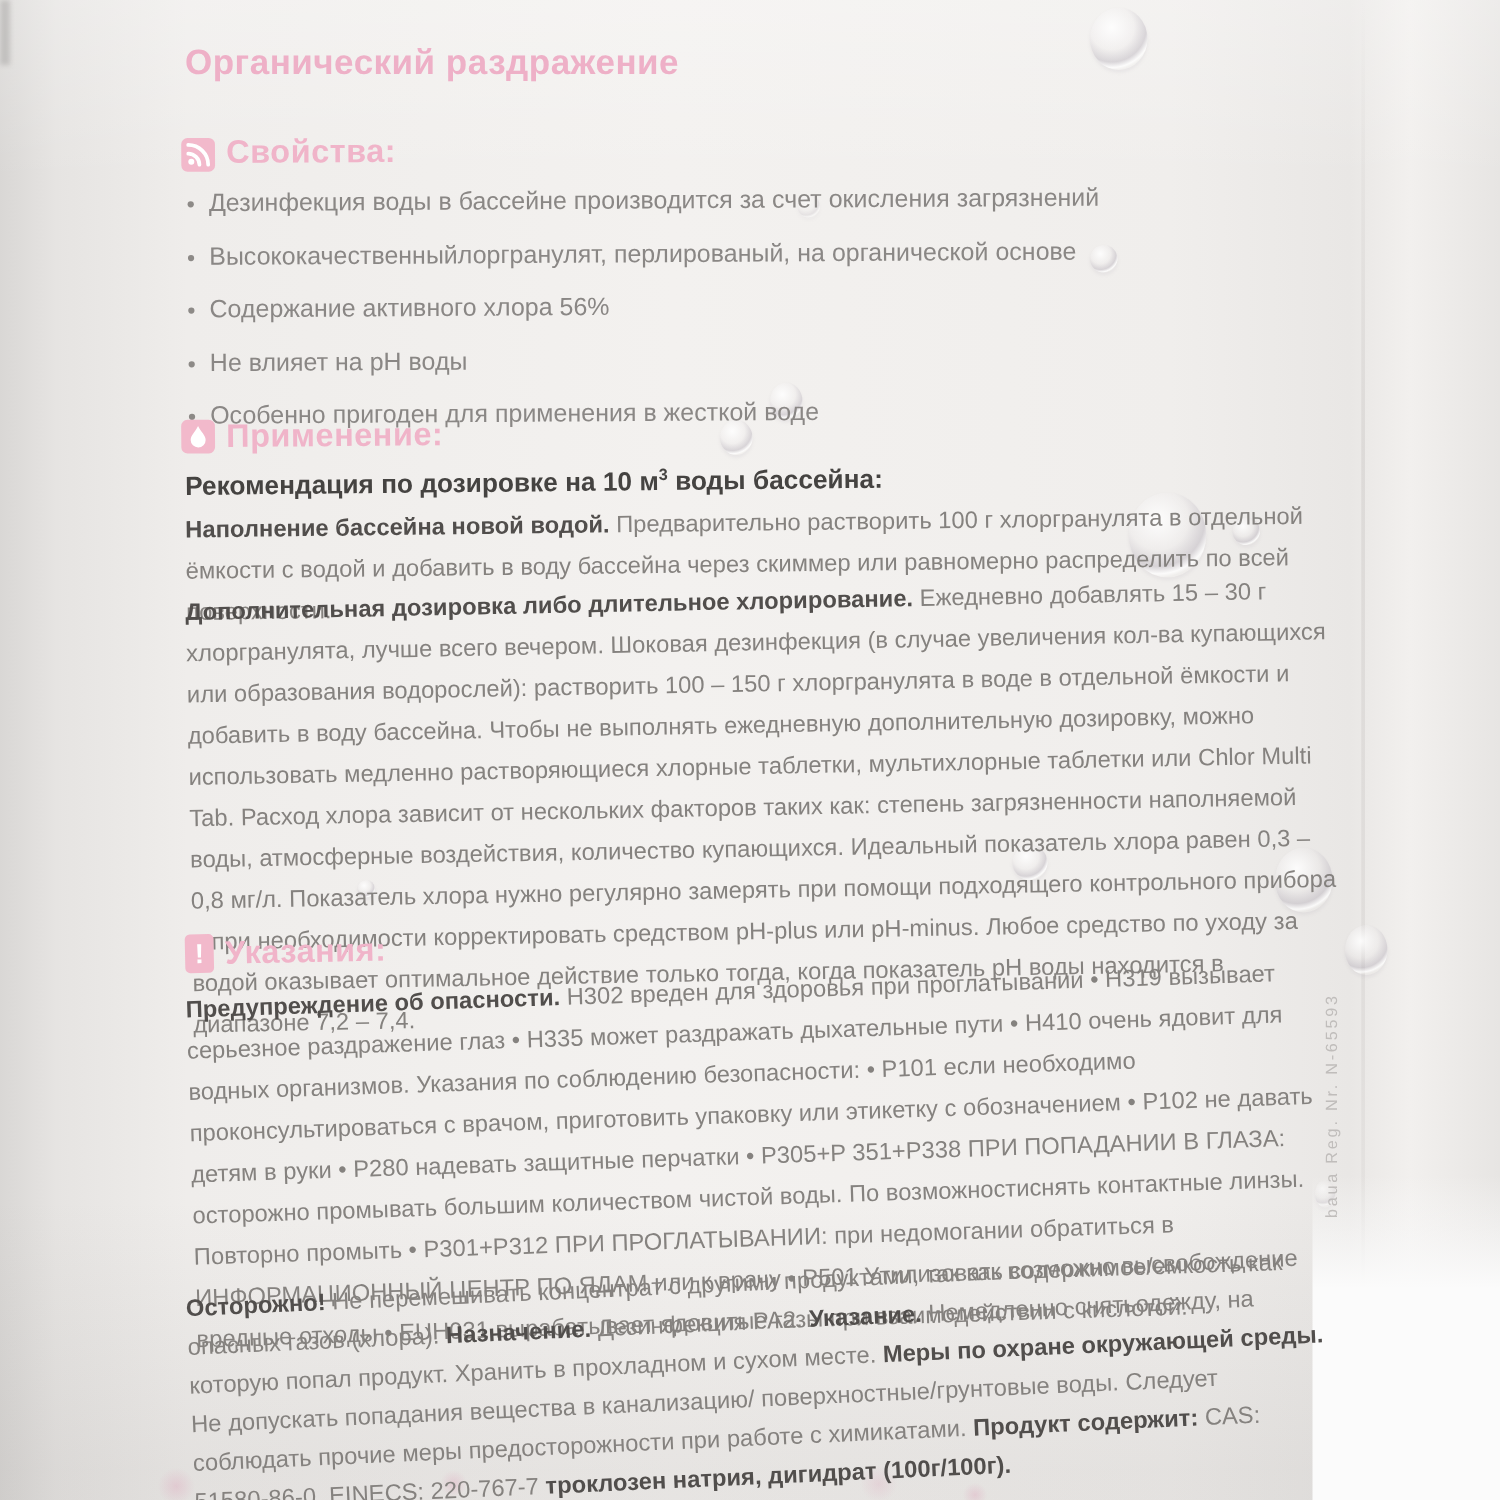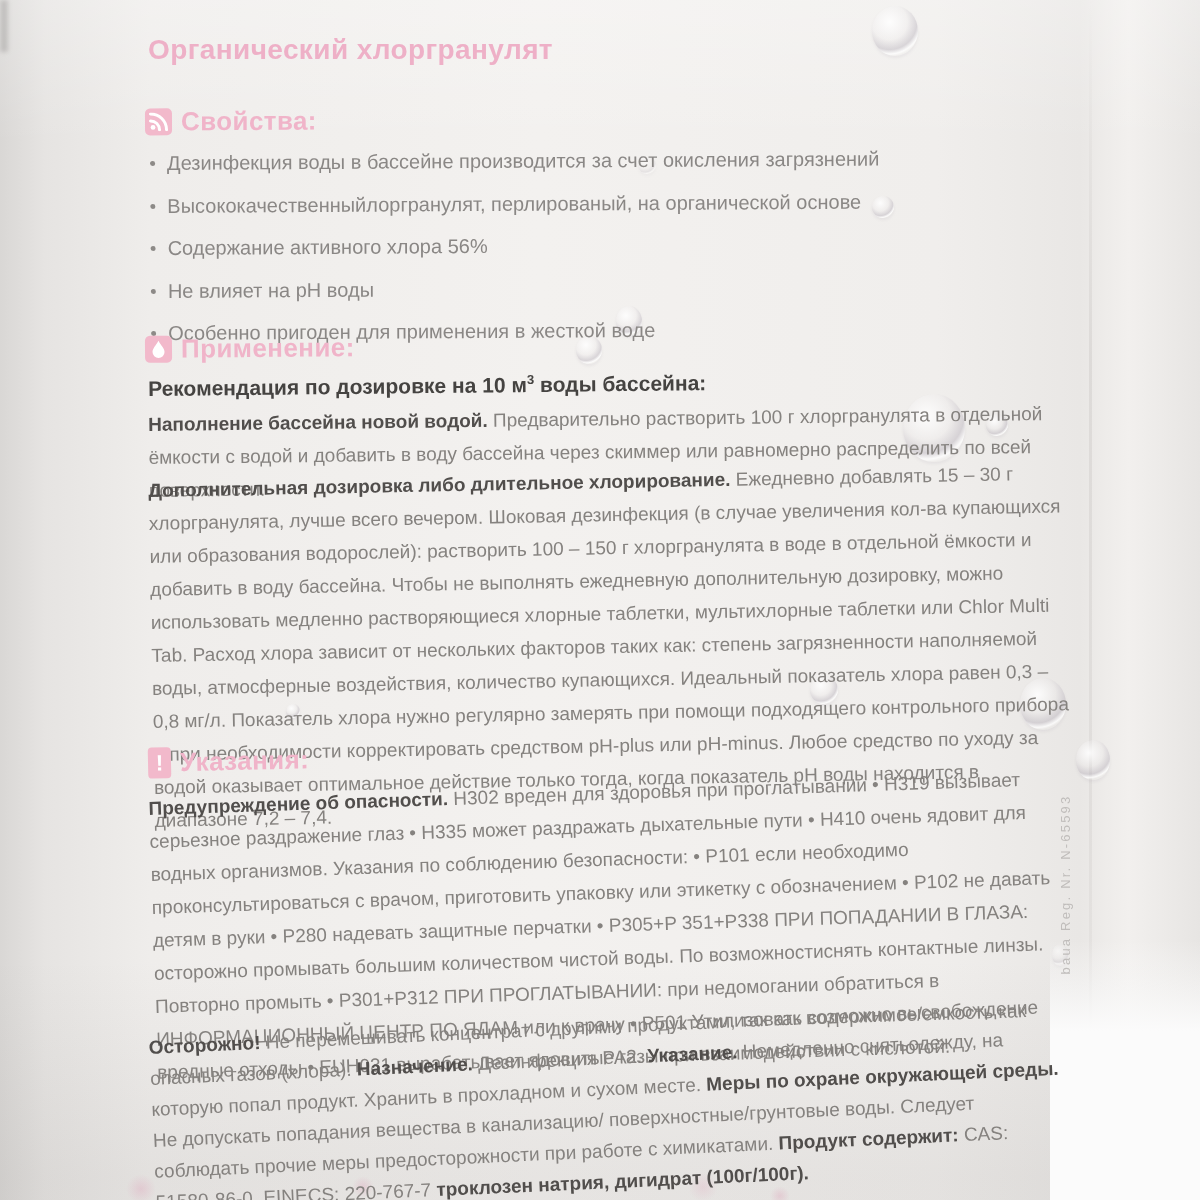--- a/index.html
+++ b/index.html
@@ -21,21 +21,21 @@
   .title{
     position:absolute;left:148px;top:34px;margin:0;
     font-size:28px;font-weight:700;letter-spacing:.4px;color:#eeb0c7;
   }
   .section-heading{position:absolute;display:flex;align-items:center;gap:9px;}
   .section-heading .htext{font-size:26px;font-weight:700;letter-spacing:.4px;color:#f0b4c9;}
   .icon-box{width:27px;height:27px;border-radius:5px;background:#f2b9cb;display:flex;align-items:center;justify-content:center;flex:0 0 auto;}
   .icon-box svg{display:block;}
   .icon-tall{width:23px;height:31px;border-radius:4px;background:#f2b9cb;display:flex;align-items:center;justify-content:center;color:#fff;font-size:22px;font-weight:700;flex:0 0 auto;}
 
-  .sh-props{left:145px;top:106px;transform:rotate(-.3deg);}
+  .sh-props{left:145px;top:106px;transform:rotate(-.3deg);align-items:flex-end;}
   .sh-app{left:145px;top:333px;transform:rotate(-.5deg);}
   .sh-notes{left:148px;top:746px;transform:rotate(-1.2deg);}
 
   .bullets{position:absolute;left:150px;top:152px;width:820px;transform:rotate(-.35deg);transform-origin:left top;}
   .bullet-row{display:flex;align-items:flex-start;gap:12px;height:42.5px;}
   .dot{width:5px;height:5px;border-radius:50%;background:#8d8a87;margin-top:9px;flex:0 0 auto;}
   .bullet-text{font-size:20px;color:#8a8785;white-space:nowrap;}
 
   .dosage{position:absolute;left:148px;top:376px;margin:0;font-size:21px;font-weight:700;color:#454341;transform:rotate(-.6deg);transform-origin:left top;}
   .dosage sup{font-size:13px;font-weight:700;}
@@ -92,21 +92,21 @@
   <div class="drop d8"></div>
   <div class="drop d9"></div>
   <div class="drop d10"></div>
   <div class="drop d11"></div>
   <div class="drop d12"></div>
   <div class="smudge s1"></div>
   <div class="smudge s2"></div>
   <div class="smudge s3"></div>
   <div class="smudge s4"></div>
 
-  <h1 class="title">Органический хлоргранулят</h1>
+  <h1 class="title">Органический раздражение</h1>
 
   <div class="section-heading sh-props">
     <span class="icon-box">
       <svg width="19" height="19" viewBox="0 0 19 19">
         <circle cx="4" cy="15" r="2.4" fill="#ffffff"></circle>
         <path d="M1.5 8.5 A9 9 0 0 1 10.5 17.5" fill="none" stroke="#ffffff" stroke-width="3" stroke-linecap="round"></path>
         <path d="M1.5 1.5 A16 16 0 0 1 17.5 17.5" fill="none" stroke="#ffffff" stroke-width="3" stroke-linecap="round"></path>
       </svg>
     </span>
     <span class="htext">Свойства:</span>

